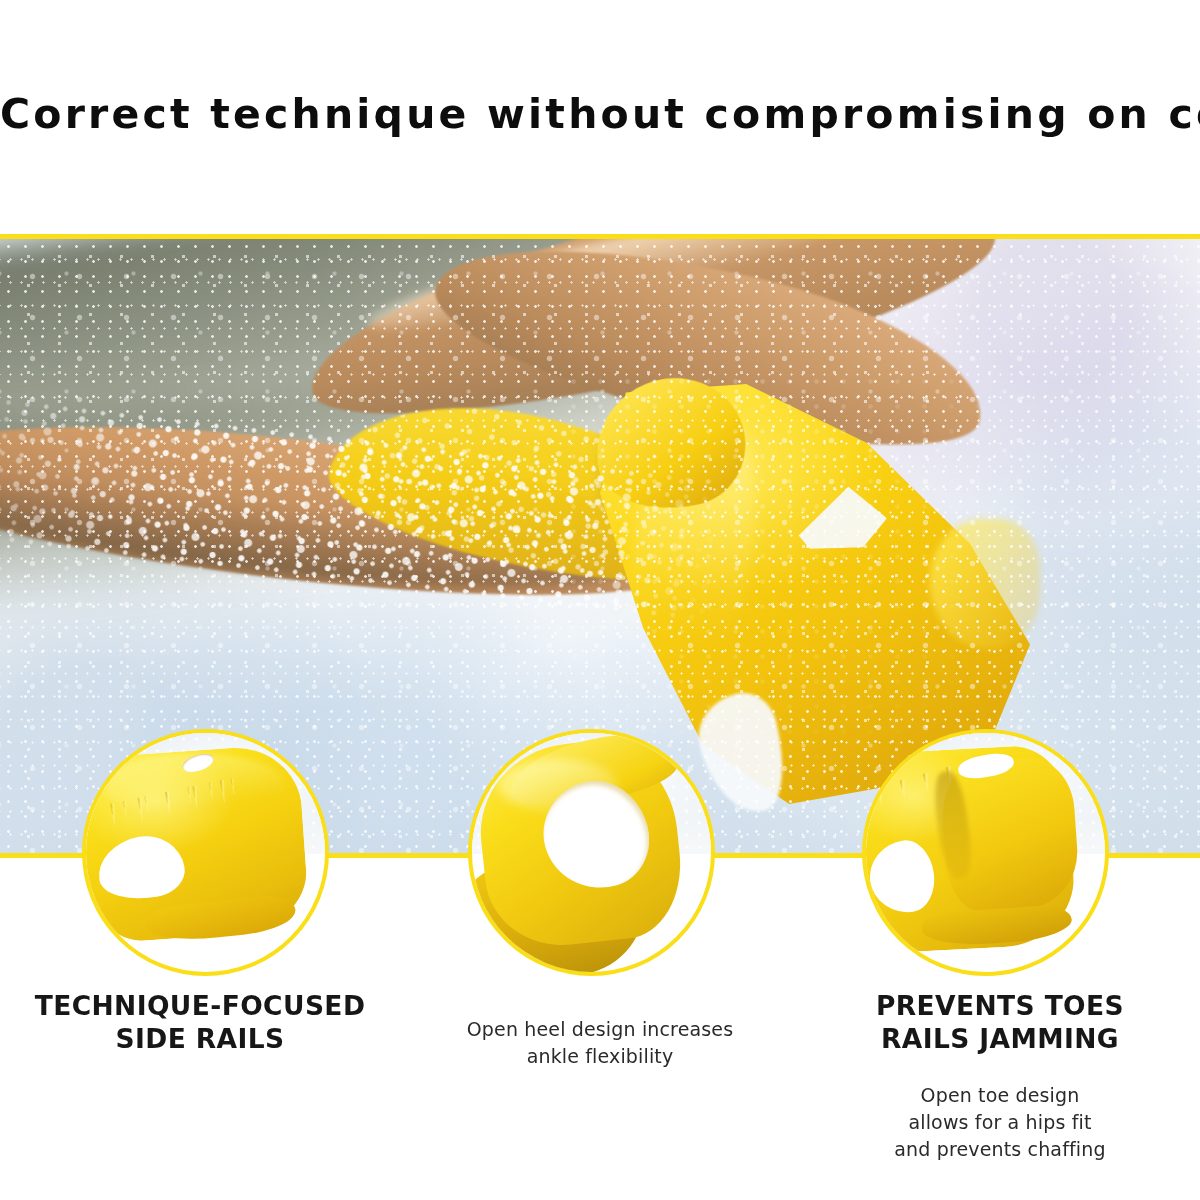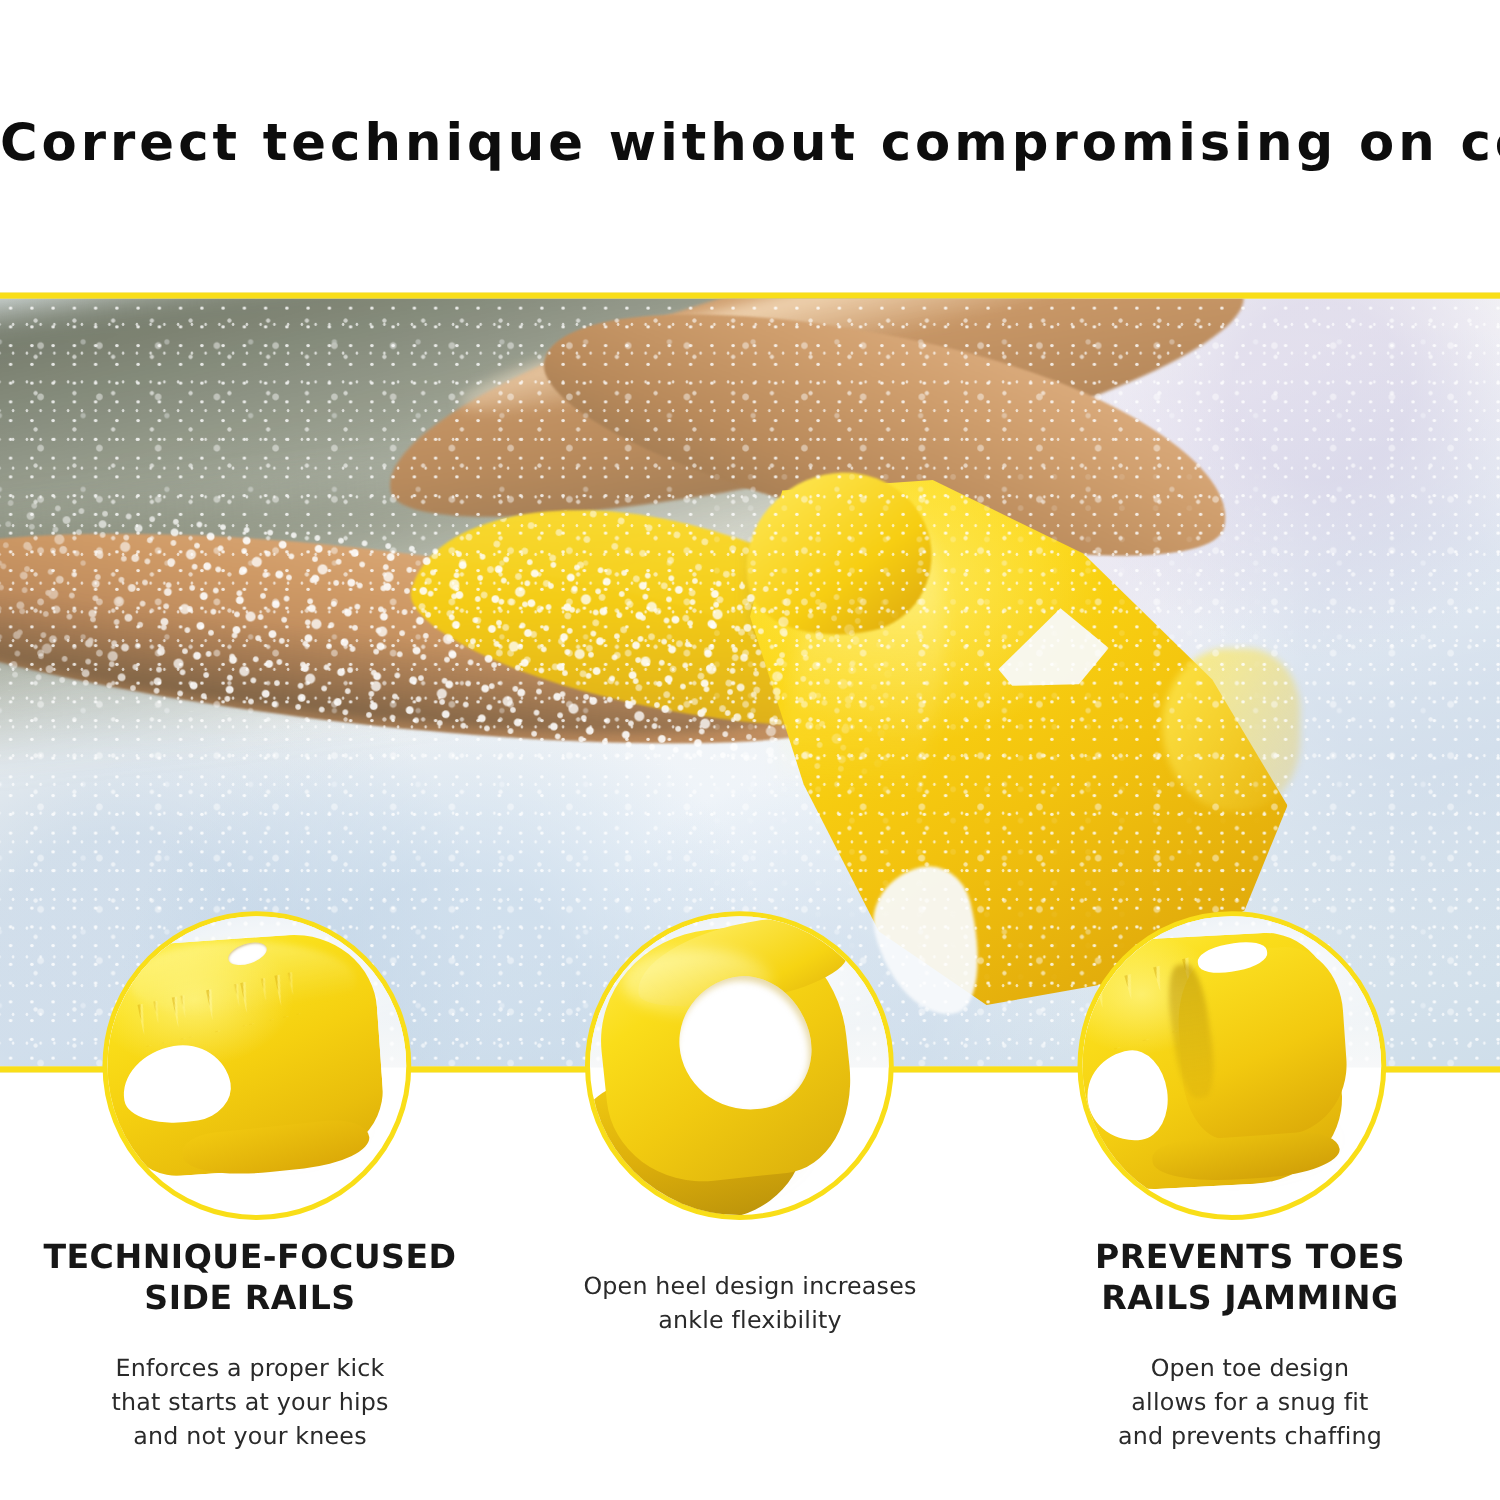--- a/index.html
+++ b/index.html
@@ -531,33 +531,30 @@
       </div>
     </div>
 
   </div>
 
   <div class="features">
 
     <div class="feature">
       <div class="feature-title">TECHNIQUE-FOCUSED
 SIDE RAILS</div>
-      <div class="feature-desc">Enforces a proper kick
-that starts at your hips
-and not your knees</div>
     </div>
 
     <div class="feature">
       <div class="feature-desc">Open heel design increases
 ankle flexibility</div>
     </div>
 
     <div class="feature">
       <div class="feature-title">PREVENTS TOES
 RAILS JAMMING</div>
       <div class="feature-desc">Open toe design
-allows for a snug fit
+allows for a hips fit
 and prevents chaffing</div>
     </div>
 
   </div>
 
 </div>
 
 </body></html>

